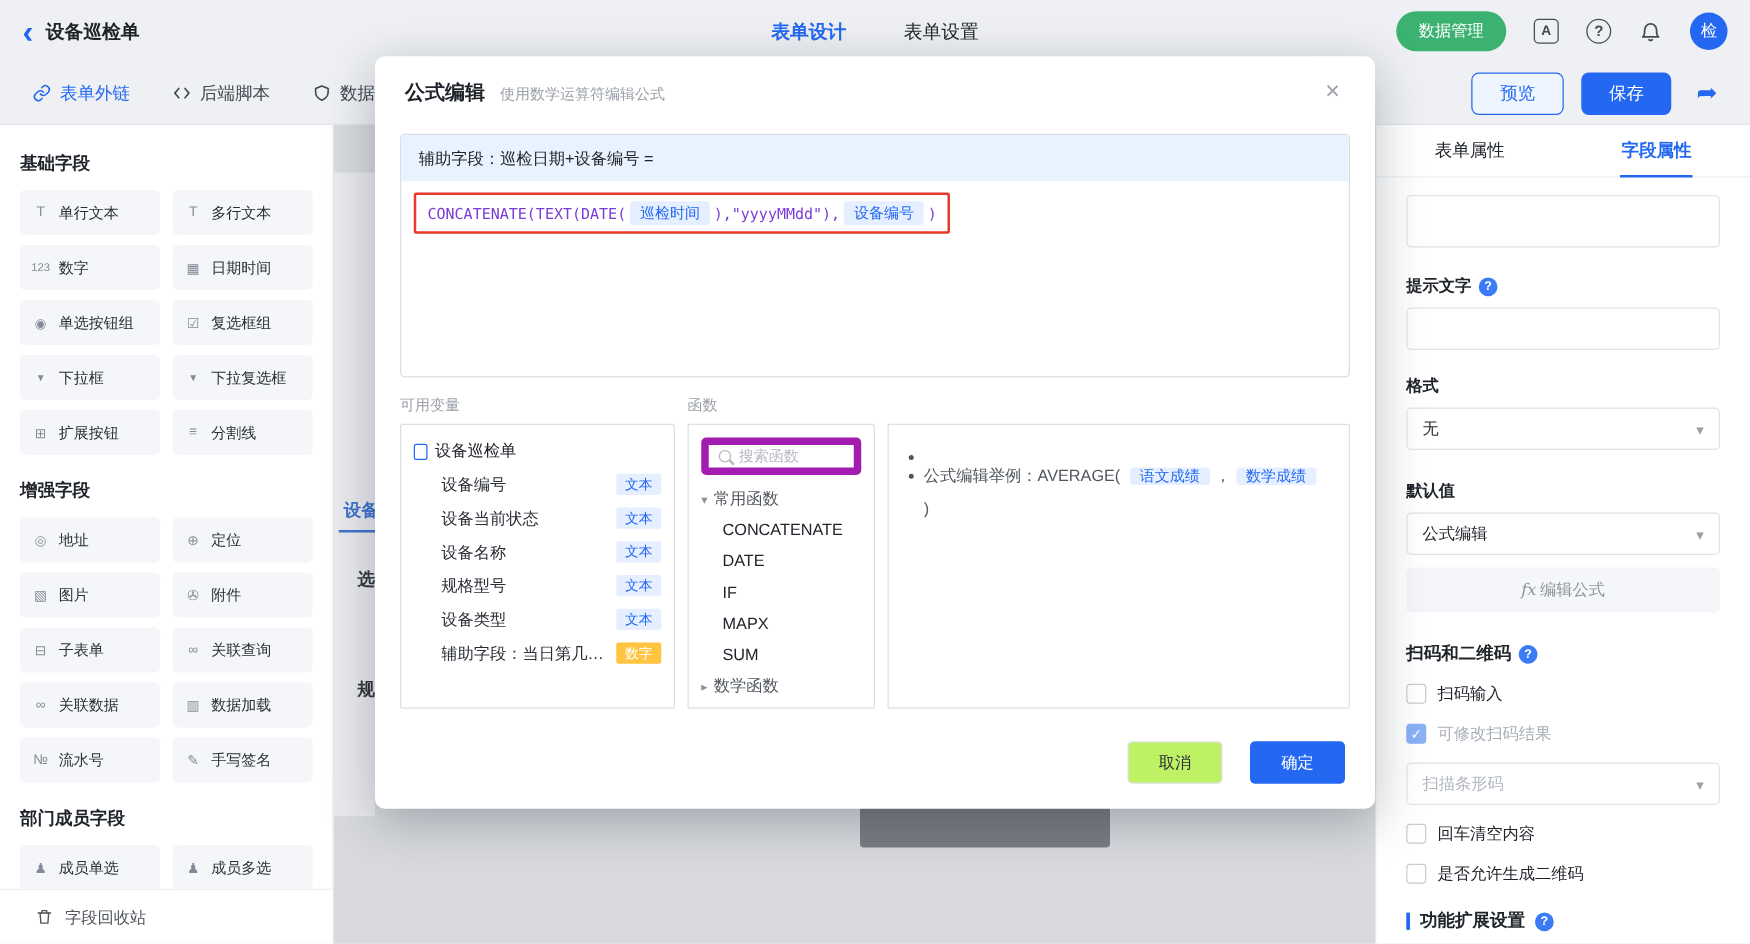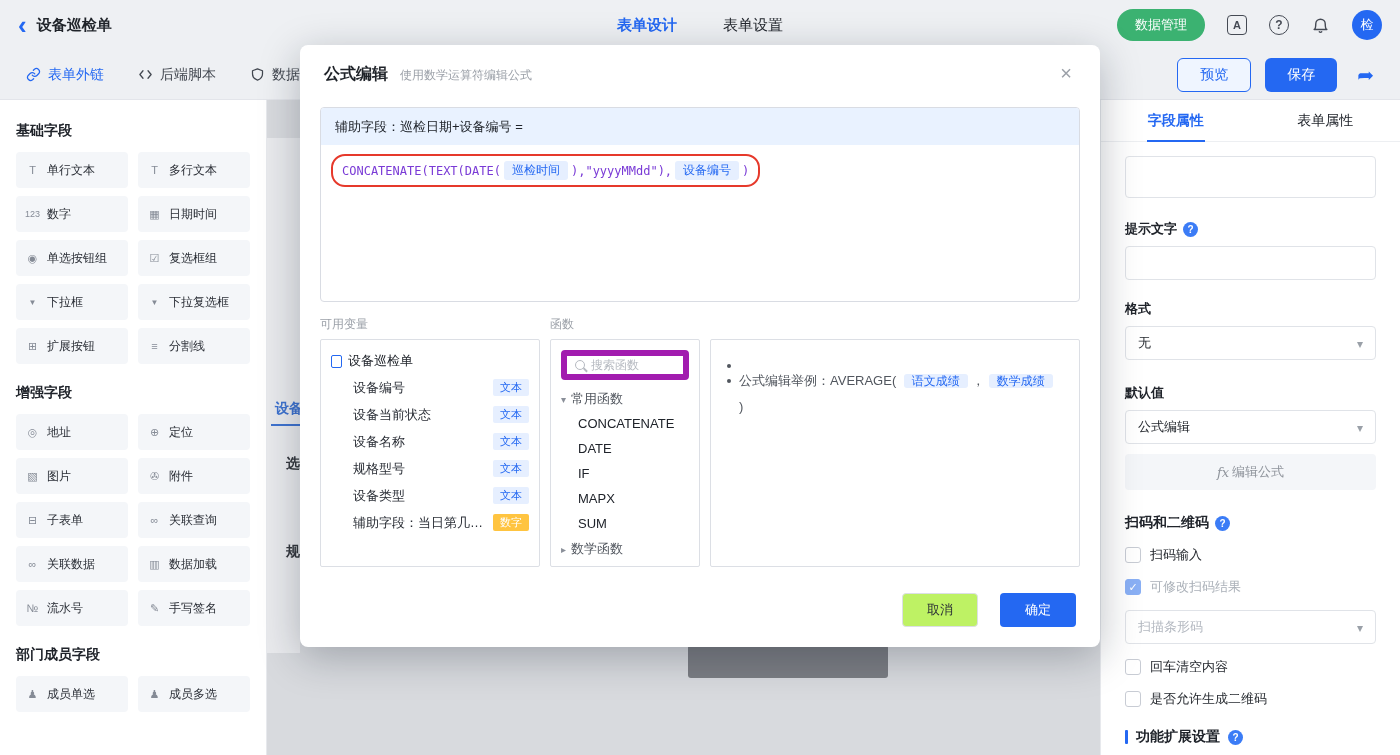--- a/index.html
+++ b/index.html
@@ -81,21 +81,21 @@
 
   
   .modal{position:absolute;left:300px;top:45px;width:800px;height:602px;background:#fff;border-radius:8px;box-shadow:0 10px 40px rgba(15,25,40,.28);z-index:10;}
   .m-head{display:flex;align-items:baseline;padding:19px 24px 0;}
   .m-title{font-size:16px;font-weight:700;}
   .m-sub{font-size:12px;color:#9ba0a8;margin-left:12px;}
   .m-close{position:absolute;right:22px;top:16px;font-size:20px;color:#9ba0a8;cursor:pointer;width:24px;text-align:center;line-height:24px;}
   .editor{margin:22px 20px 0;border:1px solid #d9dce3;border-radius:4px;height:195px;overflow:hidden;background:#fff;}
   .ed-head{height:37px;background:#e9f2ff;display:flex;align-items:center;padding:0 14px;font-size:13px;color:#20242b;}
   .ed-body{padding:9px 10px;cursor:text;height:158px;}
-  .formula{display:inline-flex;align-items:center;flex-wrap:wrap;gap:3px;border:2px solid #e6392b;border-radius:14px;padding:5px 9px;font-family:"DejaVu Sans Mono","Liberation Mono",monospace;font-size:12px;color:#7a3bd6;}
+  .formula{display:inline-flex;align-items:center;flex-wrap:wrap;gap:3px;border:2px solid #e6392b;border-radius:2px;padding:5px 9px;font-family:"DejaVu Sans Mono","Liberation Mono",monospace;font-size:12px;color:#7a3bd6;}
   .chip{background:#e6efff;color:#2468f2;border-radius:3px;padding:1px 8px;font-size:12px;font-family:"Liberation Sans",sans-serif;white-space:nowrap;cursor:pointer;}
   .chip-sm{margin:0 4px;padding:0 8px;}
   .labels-row{display:flex;margin:14px 20px 6px;font-size:12px;color:#9ba0a8;}
   .lr-1{width:230px;}
   .panels{display:flex;gap:10px;margin:0 20px;height:228px;}
   .panel{border:1px solid #dcdfe5;border-radius:2px;background:#fff;overflow:hidden;}
   .panel-vars{width:220px;flex:none;}
   .pv-tabs{display:flex;gap:16px;padding:10px 12px 0;font-size:13px;border-bottom:1px solid #e8eaee;}
   .pv-tab{padding-bottom:9px;cursor:pointer;color:#51565e;white-space:nowrap;}
   .pv-tab.active{color:#2468f2;border-bottom:2px solid #2468f2;margin-bottom:-1px;font-weight:600;}
@@ -272,35 +272,43 @@
     <div class="pi">
         <span class="pi-ic">♟</span>
         <span>成员单选</span>
       </div>
     <div class="pi">
         <span class="pi-ic">♟</span>
         <span>成员多选</span>
       </div>
   </div>
 
+  <div class="recycle">
+    <svg class="svgic" viewBox="0 0 24 24" fill="none" stroke="#51565e" stroke-width="1.8" stroke-linecap="round" stroke-linejoin="round">
+        <path d="M4 7h16"></path>
+        <path d="M9 7V4h6v3"></path>
+        <path d="M6.5 7l1 13h9l1-13"></path>
+      </svg>
+    <span>字段回收站</span>
+  </div>
 </div>
 
 <div class="canvas">
   <div class="c-card"></div>
   <span class="c-tab">设备</span>
   <div class="c-tab-line"></div>
   <span class="c-g" style="top:355px;">选</span>
   <span class="c-g" style="top:443px;">规</span>
   <div class="c-btn"></div>
 </div>
 
 <div class="props">
   <div class="p-tabs">
+    <div class="p-tab">表单属性</div>
     <div class="p-tab active">字段属性</div>
-    <div class="p-tab">表单属性</div>
   </div>
   <div class="p-body">
     <input class="big-input" style="">
     <div class="p-label">
         <span>提示文字</span>
         <span class="q-ic"></span>
       </div>
     <input class="p-input" style="">
     <div class="p-label">
         <span>格式</span>

